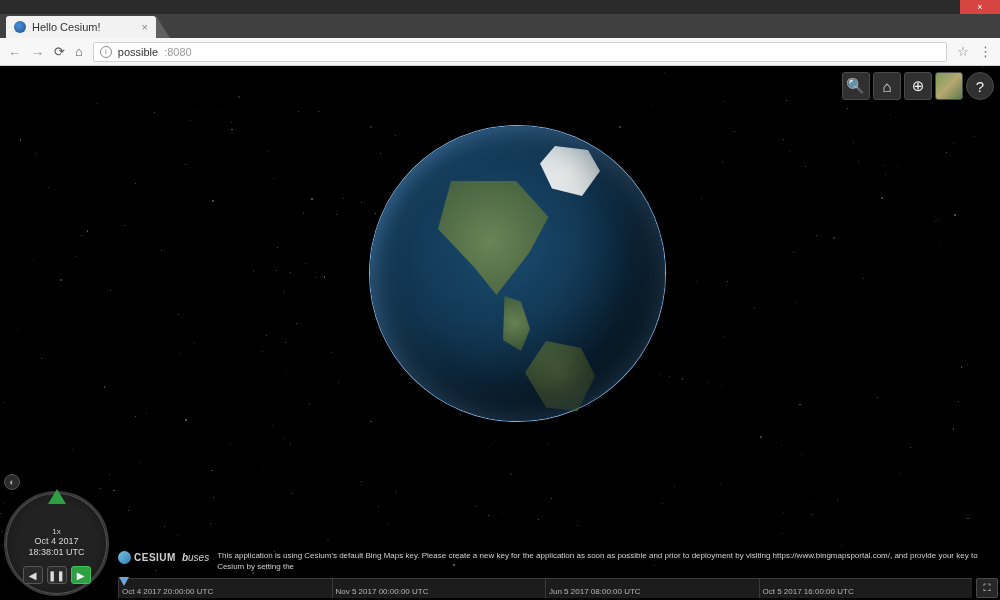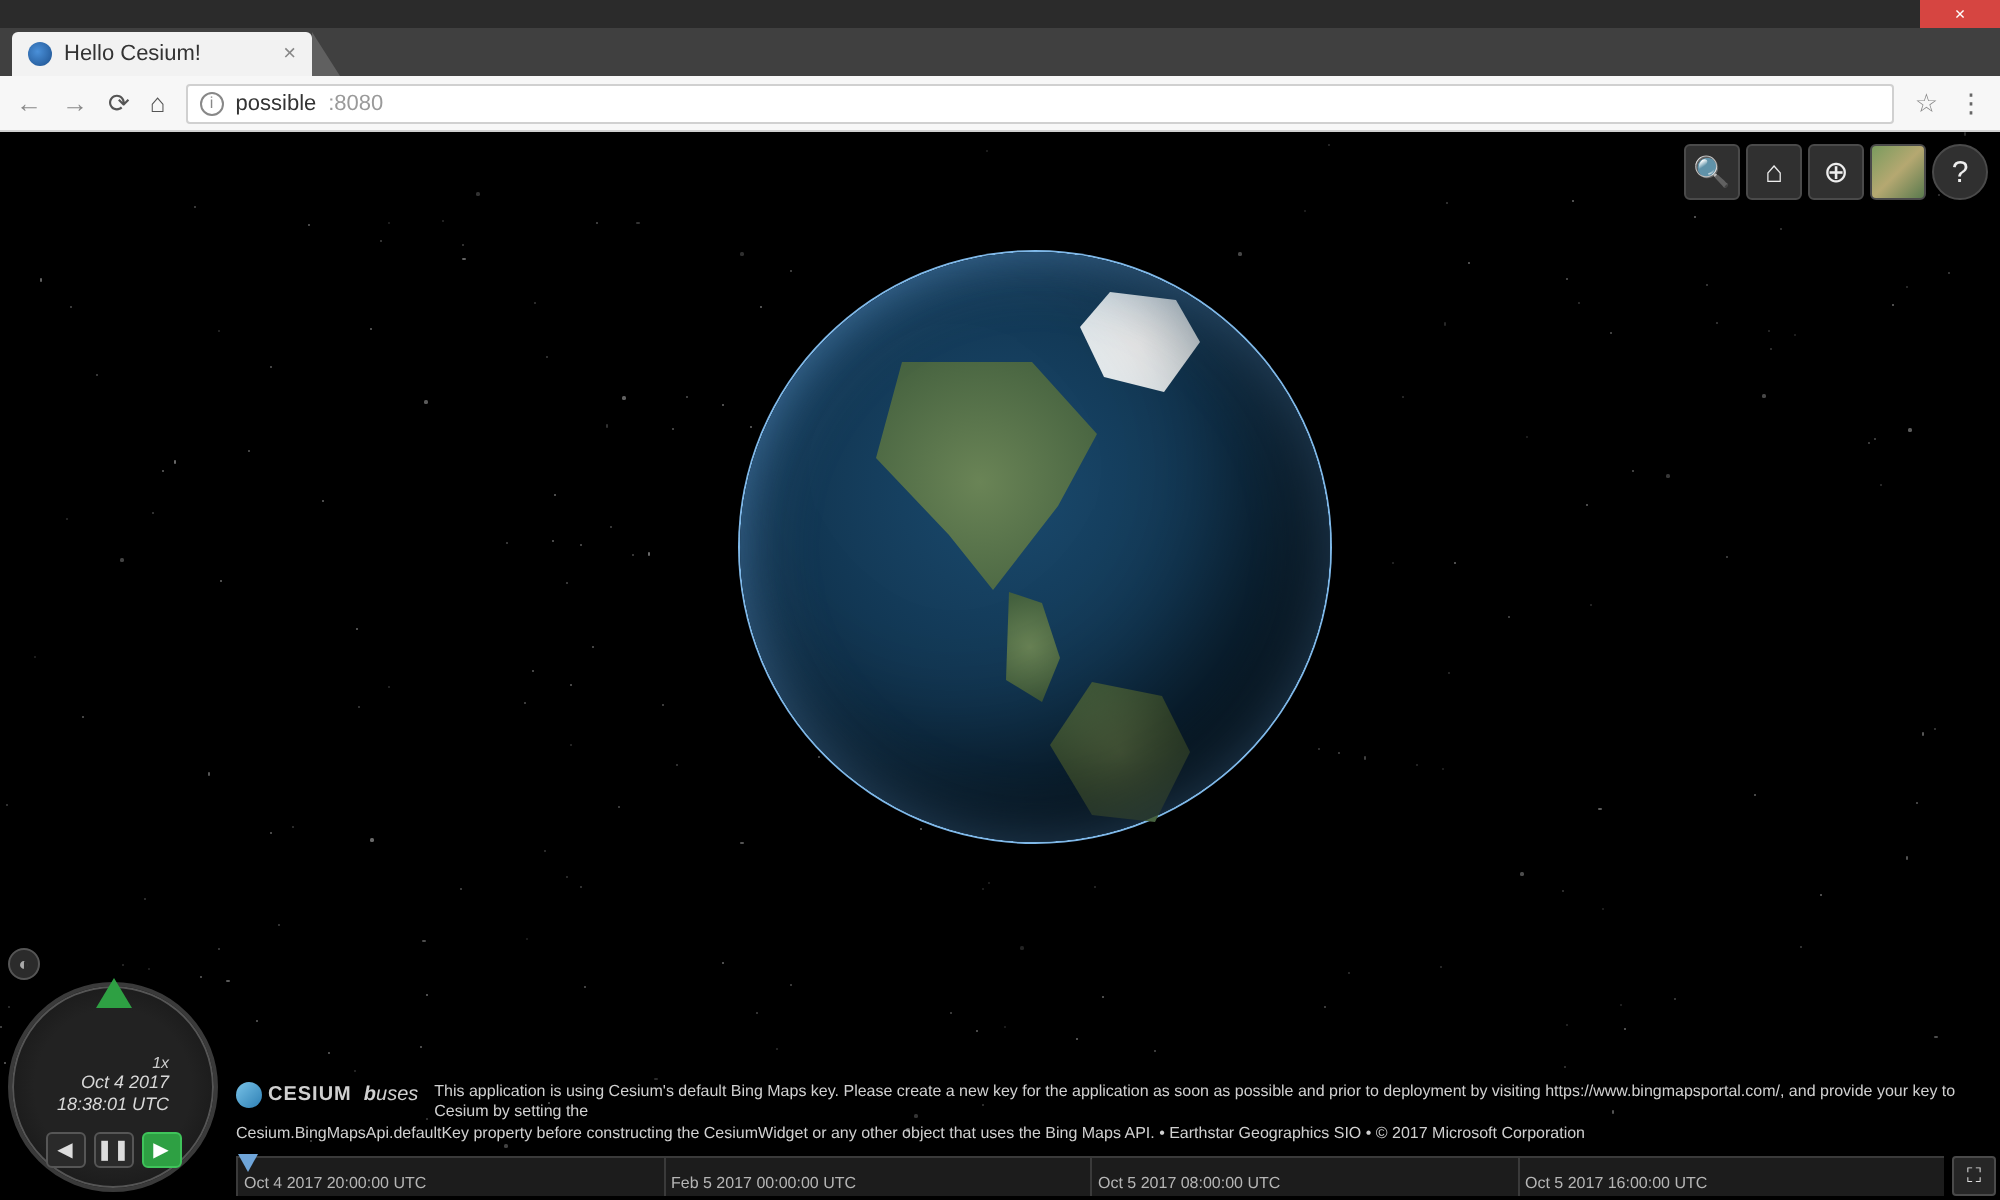--- a/index.html
+++ b/index.html
@@ -45,21 +45,21 @@
 .toolbar { position:absolute; top:6px; right:6px; display:flex; gap:3px; }
 .tb-btn { width:28px; height:28px; background:#303030; border:1px solid #4a4a4a; border-radius:3px; display:flex; align-items:center; justify-content:center; color:#eee; cursor:pointer; font-size:15px; }
 .tb-btn.imagery { background:linear-gradient(135deg,#7a9b5e 0%,#b5a871 50%,#5a7a4e 100%); }
 .tb-btn.help { border-radius:50%; }
 
 
 .clock-wrap { position:absolute; left:4px; bottom:4px; width:105px; height:105px; }
 .clock-ring { position:absolute; inset:0; border-radius:50%; border:2px solid #3a3a3a; background:radial-gradient(circle,#222 55%,#111 100%); box-shadow:0 0 0 1px #555 inset; }
 .shuttle { position:absolute; left:50%; top:-2px; transform:translateX(-50%); }
 .shuttle-tri{ width:0; height:0; border-left:9px solid transparent; border-right:9px solid transparent; border-bottom:15px solid #2ea043; }
-.clock-text { position:absolute; left:50%; top:34%; transform:translateX(-50%); text-align:right; color:#d8d8d8; font-size:9px; line-height:1.2; white-space:nowrap;font-style:italic; }
+.clock-text { position:absolute; left:50%; top:34%; transform:translateX(-50%); text-align:center; color:#d8d8d8; font-size:9px; line-height:1.2; white-space:nowrap; }
 .clock-text .mult { font-size:8px; color:#ccc; }
 .play-row { position:absolute; left:50%; bottom:12px; transform:translateX(-50%); display:flex; gap:4px; }
 .pc-btn { width:20px; height:18px; background:#2a2a2a; border:1px solid #565656; border-radius:3px; display:flex; align-items:center; justify-content:center; color:#ddd; font-size:10px; cursor:pointer; }
 .pc-btn.play { background:#2ea043; border-color:#3fc45a; color:#fff; }
 .knob { position:absolute; left:4px; bottom:110px; width:16px; height:16px; border-radius:50%; background:#2b2b2b; border:1px solid #555; display:flex; align-items:center; justify-content:center; color:#aaa; font-size:9px; cursor:pointer; }
 
 
 .credits { position:absolute; left:118px; right:10px; bottom:28px; color:#d0d0d0; font-size:8px; line-height:1.3; }
 .credits .logos { display:flex; align-items:center; gap:6px; float:left; margin-right:8px; }
 .logo-cesium { display:flex; align-items:center; gap:3px; font-weight:bold; font-size:10px; letter-spacing:.5px; }
@@ -362,26 +362,25 @@
 
   <div class="credits">
     <span class="logos">
       <span class="logo-cesium">
           <span class="sw"></span>
           <span>CESIUM</span>
         </span>
       <span class="logo-bing"><b>b</b><span>uses</span></span>
     </span>
     <span>This application is using Cesium's default Bing Maps key. Please create a new key for the application as soon as possible and prior to deployment by visiting https://www.bingmapsportal.com/, and provide your key to Cesium by setting the</span><br>
-    <span>Cesium.BingMapsApi.defaultKey property before constructing the CesiumWidget or any other object that uses the Bing Maps API. • Earthstar Geographics SIO • © 2017 Microsoft Corporation</span>
   </div>
 
   <div class="timeline">
     <div class="tl-needle"></div>
     <div class="tl-ticks" id="tlticks">
         <div class="tl-tick">Oct 4 2017 20:00:00 UTC</div>
-        <div class="tl-tick">Feb 5 2017 00:00:00 UTC</div>
-        <div class="tl-tick">Oct 5 2017 08:00:00 UTC</div>
+        <div class="tl-tick">Nov 5 2017 00:00:00 UTC</div>
+        <div class="tl-tick">Jun 5 2017 08:00:00 UTC</div>
         <div class="tl-tick">Oct 5 2017 16:00:00 UTC</div>
       </div>
   </div>
   <div class="fs-btn">⛶</div>
 </div>
 
 </body></html>

